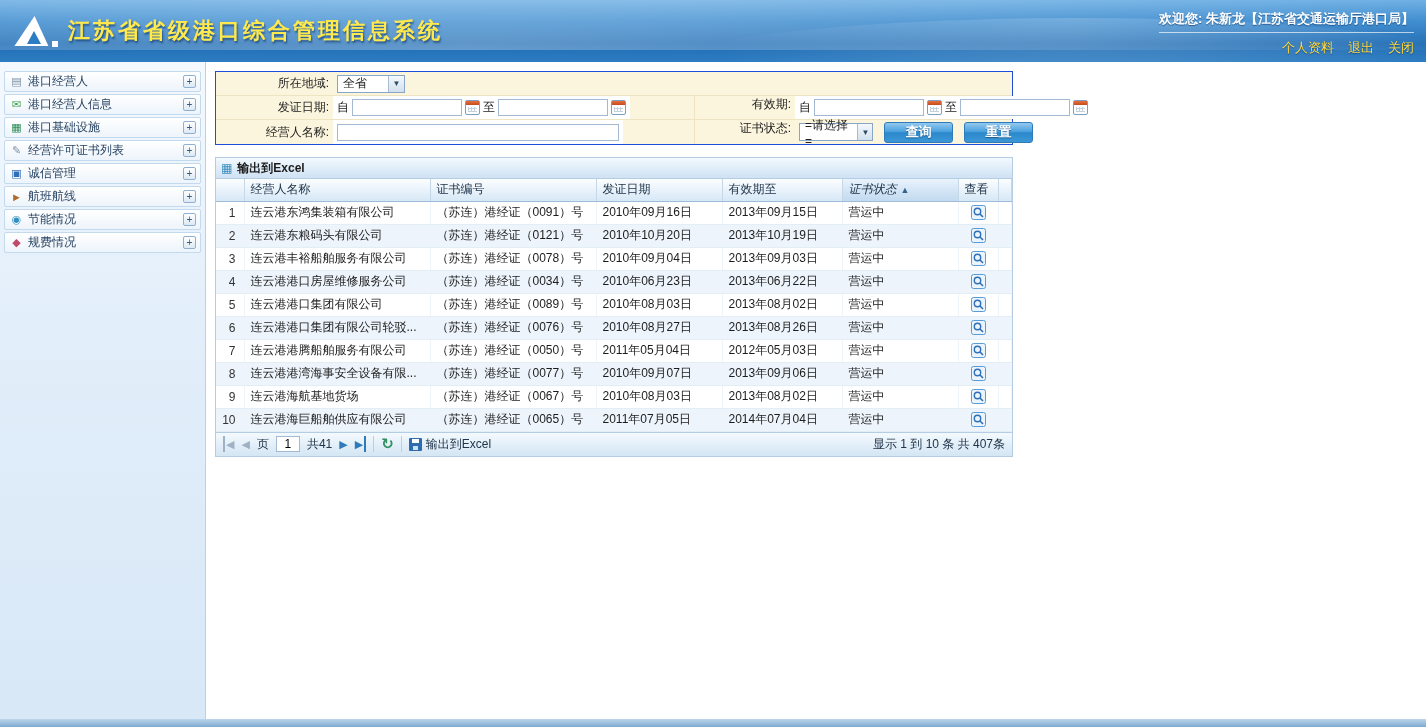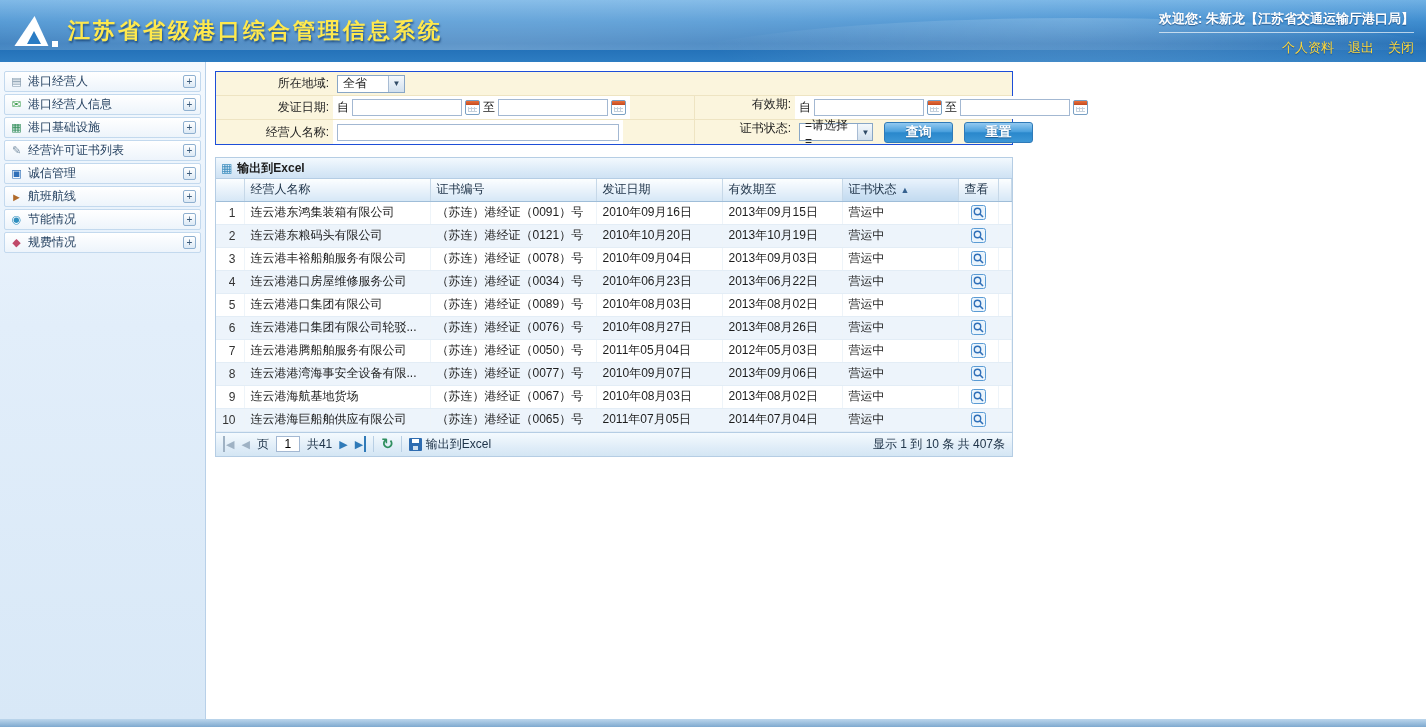--- a/index.html
+++ b/index.html
@@ -88,21 +88,21 @@
   
   .grid-panel { width:798px; margin-top:12px; border:1px solid #b5cde4; background:#fff; }
   .grid-title { height:21px; display:flex; align-items:center; gap:5px; padding-left:5px;
     background:linear-gradient(180deg,#f3f9fe 0%,#dcebf8 60%,#cfe2f4 100%);
     border-bottom:1px solid #b5cde4; font-size:12px; font-weight:bold; color:#1c1c1c; }
   .grid-title .g-icon { color:#3f8fbf; font-size:12px; }
   table.grid { width:100%; border-collapse:collapse; font-size:12px; table-layout:fixed; }
   .grid th { height:22px; font-weight:normal; color:#20354a; text-align:left; padding:0 6px;
     background:linear-gradient(180deg,#fcfeff 0%,#e7f1fa 55%,#d6e7f6 100%);
     border-right:1px solid #c6d8e8; border-bottom:1px solid #9fbdd8; white-space:nowrap; overflow:hidden; }
-  .grid th.sorted { background:linear-gradient(180deg,#eaf3fc 0%,#d2e4f5 55%,#c2daf0 100%); }
+  .grid th.sorted { background:linear-gradient(180deg,#eaf3fc 0%,#d2e4f5 55%,#c2daf0 100%);font-style:italic; }
   .grid th .sort-arrow { font-size:9px; color:#35618f; margin-left:4px; }
   .grid td { height:23px; padding:0 6px; border-bottom:1px solid #e3edf6; border-right:1px solid #eef4f9;
     color:#1c1c1c; white-space:nowrap; overflow:hidden; }
   .grid tr.alt td { background:#edf4fb; }
   .grid td.num { text-align:right; color:#333; padding-right:8px; }
   .grid td.view-cell { text-align:center; padding:0; }
   .col-num{width:28px} .col-name{width:186px} .col-cert{width:166px} .col-issue{width:126px}
   .col-valid{width:120px} .col-status{width:116px} .col-view{width:40px} .col-fill{width:auto}
   .view-btn { display:inline-block; width:16px; height:16px; cursor:pointer; vertical-align:middle; }
 

